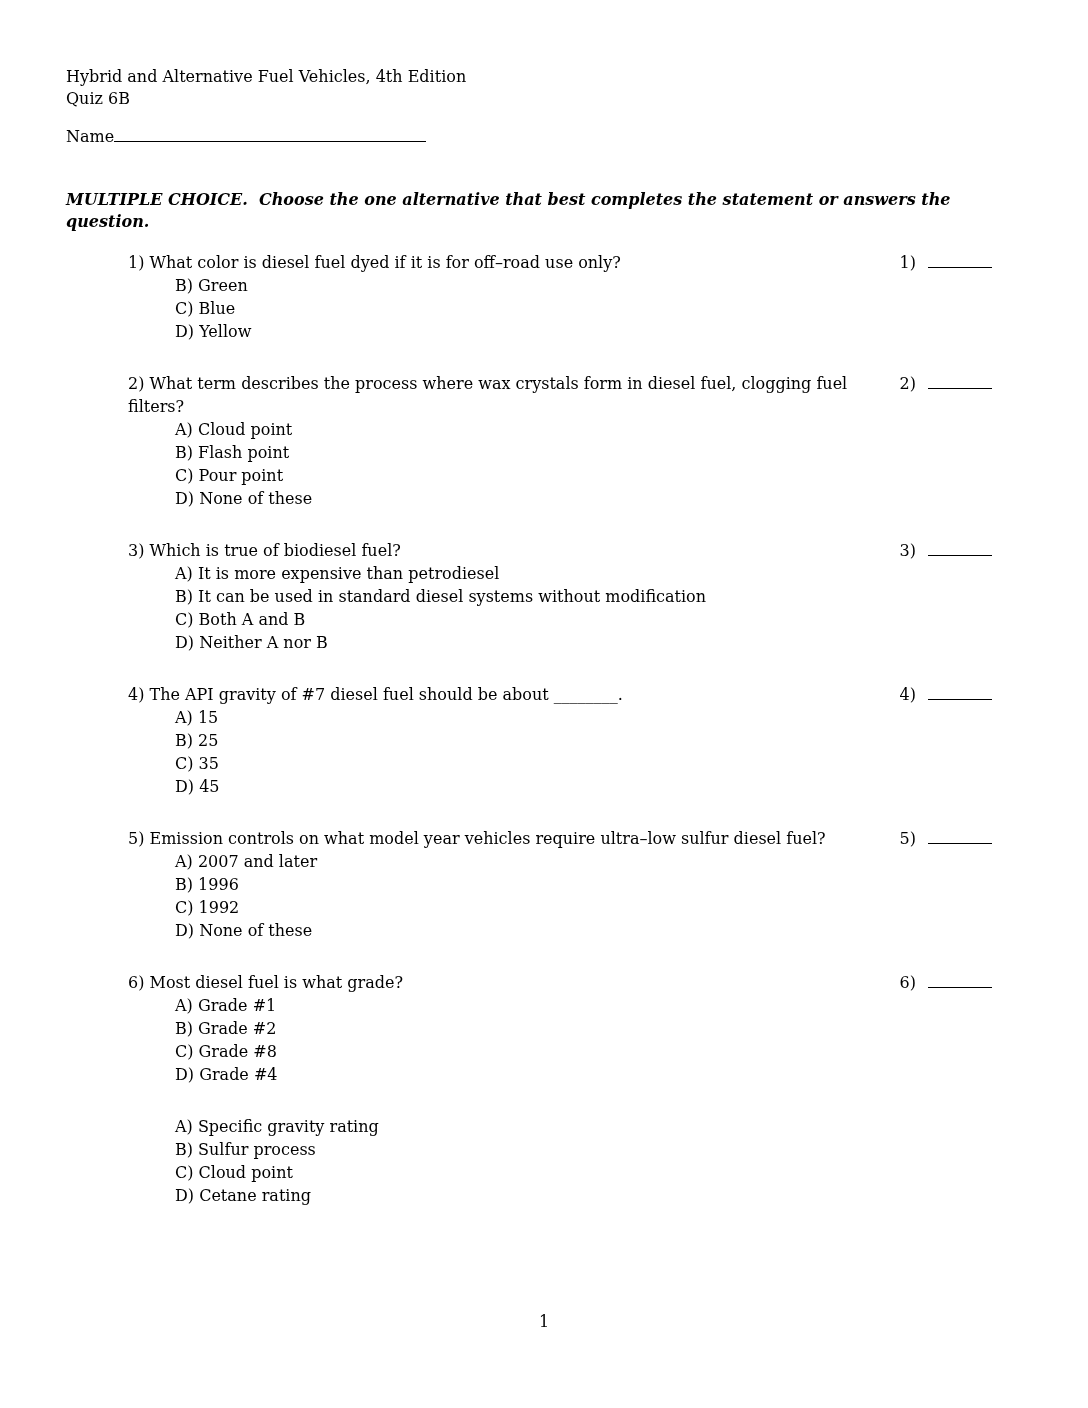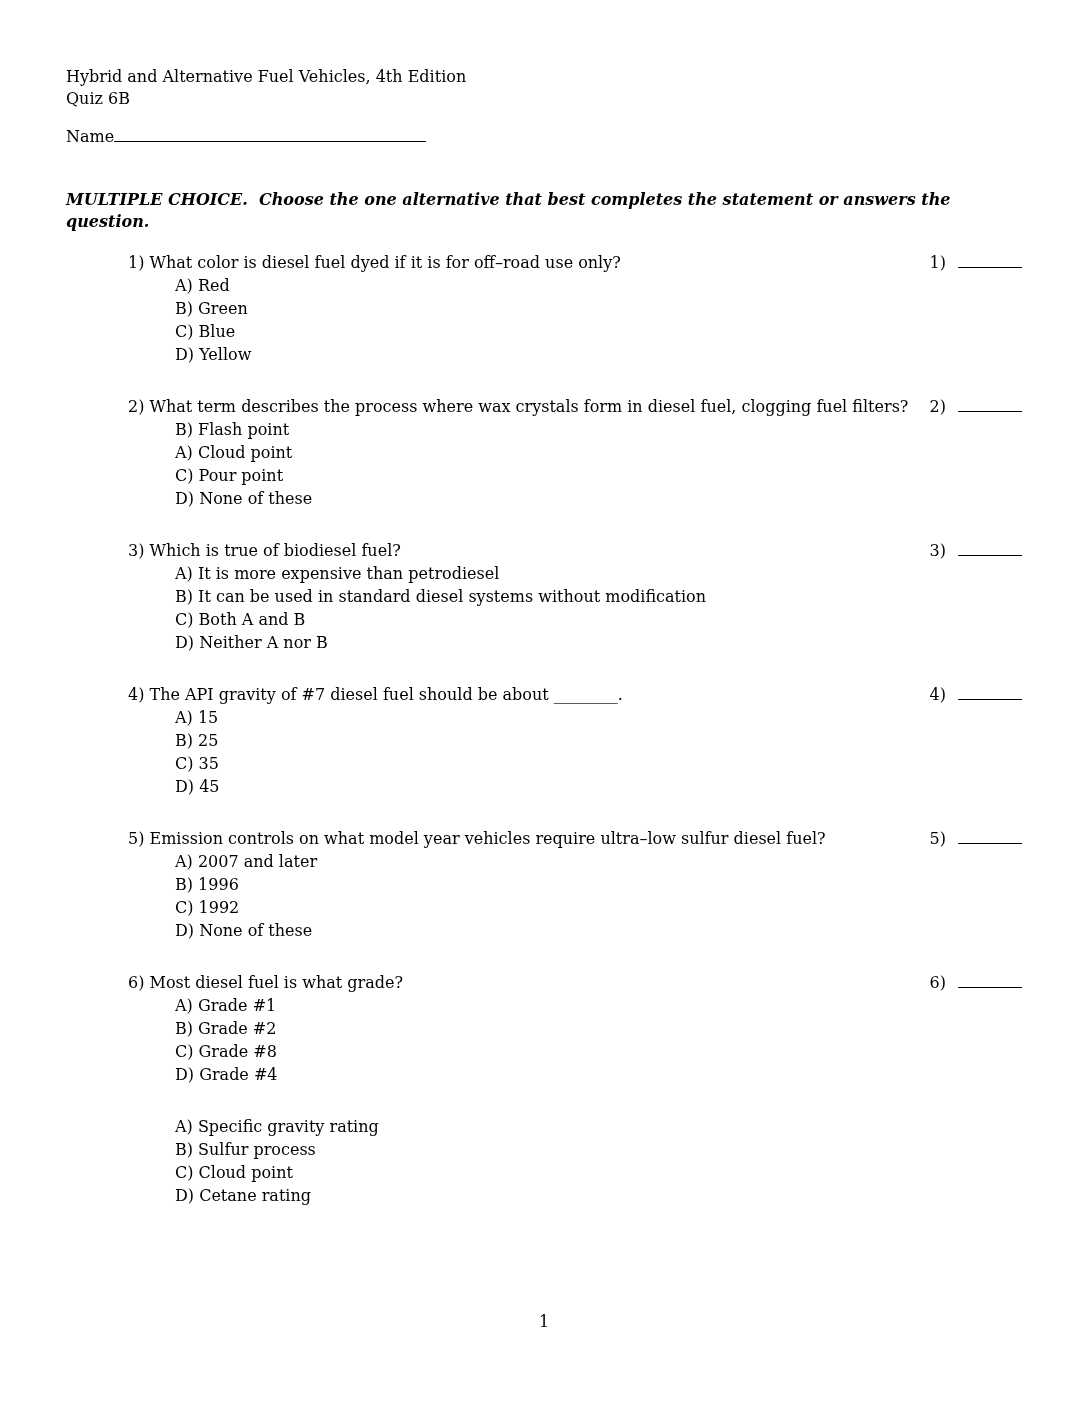--- a/index.html
+++ b/index.html
@@ -13,21 +13,21 @@
     font-family: "DejaVu Serif", "Liberation Serif", serif;
     color: #000000;
     position: relative;
     overflow: hidden;
   }
   .page {
     position: relative;
     width: 1088px;
     height: 1408px;
     box-sizing: border-box;
-    padding: 66px 66px 0 66px;
+    padding: 66px 96px 0 66px;
   }
   .doc-header {
     font-size: 16px;
     line-height: 22px;
   }
   .name-row {
     margin-top: 15px;
     font-size: 16px;
     line-height: 22px;
     white-space: nowrap;
@@ -112,40 +112,39 @@
       <div class="q-line">
         <div class="q-text-wrap">
           <span>1)</span>
           <span>What color is diesel fuel dyed if it is for off–road use only?</span>
         </div>
         <div class="answer-area">
           <span>1)</span><span class="answer-blank"></span>
         </div>
       </div>
       <div class="choices">
-        <div class="choice">A) Red</div>
         <div class="choice">B) Green</div>
         <div class="choice">C) Blue</div>
         <div class="choice">D) Yellow</div>
       </div>
     </div>
 
     <div class="question">
       <div class="q-line">
         <div class="q-text-wrap">
           <span>2)</span>
           <span>What term describes the process where wax crystals form in diesel fuel, clogging fuel filters?</span>
         </div>
         <div class="answer-area">
           <span>2)</span><span class="answer-blank"></span>
         </div>
       </div>
       <div class="choices">
+        <div class="choice">A) Cloud point</div>
         <div class="choice">B) Flash point</div>
-        <div class="choice">A) Cloud point</div>
         <div class="choice">C) Pour point</div>
         <div class="choice">D) None of these</div>
       </div>
     </div>
 
     <div class="question">
       <div class="q-line">
         <div class="q-text-wrap">
           <span>3)</span>
           <span>Which is true of biodiesel fuel?</span>

